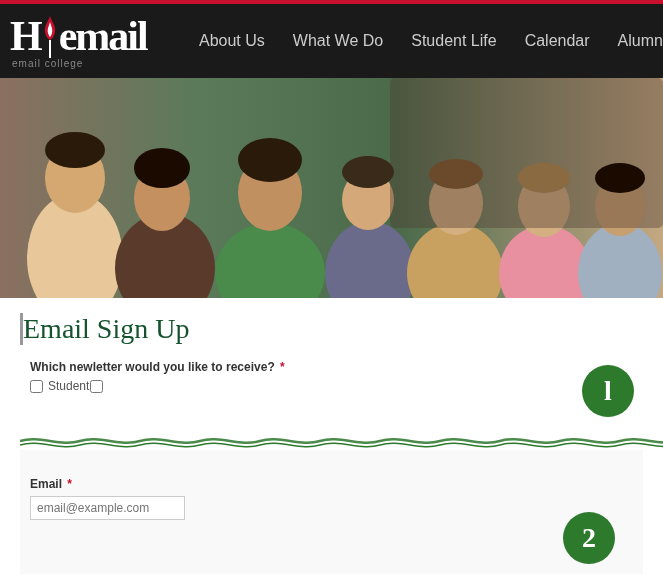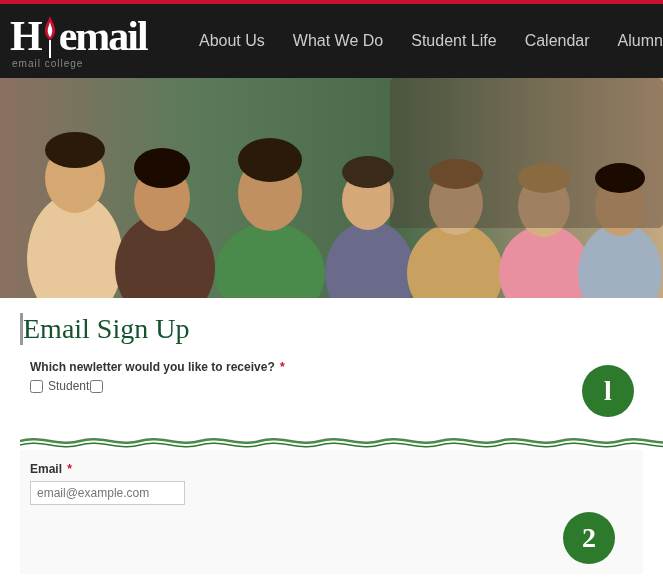--- a/index.html
+++ b/index.html
@@ -183,20 +183,21 @@
     }
     .select-arrow::after {
       content: '';
       border-left: 5px solid transparent;
       border-right: 5px solid transparent;
       border-top: 6px solid #fff;
     }
 
     .field-group {
       margin-bottom: 8px;
+      margin-top: 15px;
     }
   </style>
 </head>
 <body>
 
 <div class="header">
   <div class="logo-area">
 
     <div style="display:flex; align-items: flex-end; gap:0;">
       <div style="display:flex; flex-direction:column; align-items:flex-start;">

